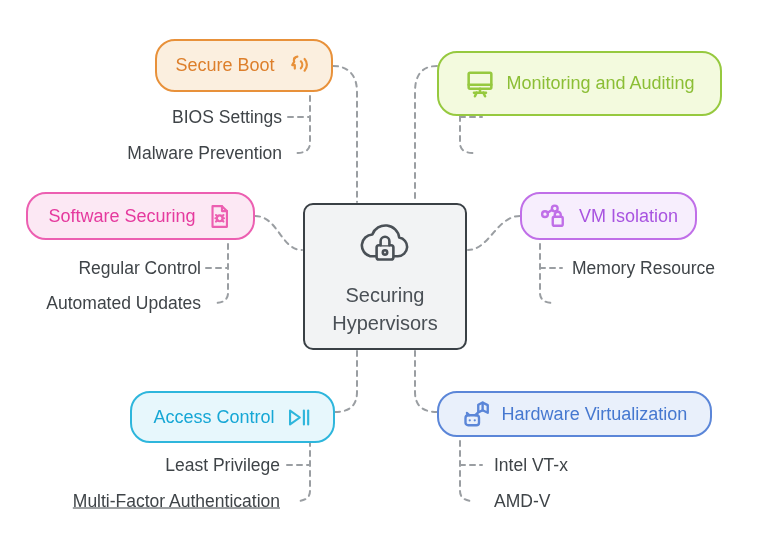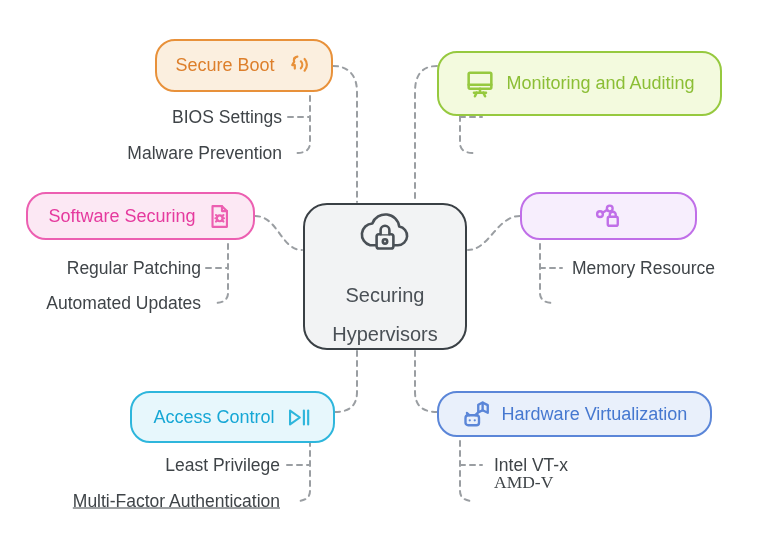--- a/index.html
+++ b/index.html
@@ -16,22 +16,22 @@
     display:flex;align-items:center;justify-content:center;gap:10px;
     border:2px solid var(--c,#888);background:var(--bg,#eee);
     border-radius:20px;font-size:18px;color:var(--tc,#444);
     white-space:nowrap;
   }
   .pill .icon{display:flex;color:var(--c,#888);}
   .icon svg{stroke:currentColor;fill:none;stroke-width:1.9;stroke-linecap:round;stroke-linejoin:round;}
   .center-node{
     position:absolute;left:303px;top:203px;width:164px;height:147px;
     box-sizing:border-box;border:2px solid #3A4045;background:#F2F3F4;
-    border-radius:24px;display:flex;flex-direction:column;
-    align-items:center;justify-content:center;gap:19px;
+    border-radius:10px;display:flex;flex-direction:column;
+    align-items:center;justify-content:center;gap:8px;
   }
   .center-title{font-size:20px;line-height:1.3;color:#4A5056;text-align:center;}
   .center-icon svg{stroke:#4A5056;fill:none;stroke-width:2;stroke-linecap:round;stroke-linejoin:round;}
   .sub{
     position:absolute;transform:translateY(-50%);
     font-size:17.5px;color:#3F4448;white-space:nowrap;
   }
   .sub.r{text-align:left;}
 </style>
 </head>
@@ -121,20 +121,21 @@
   <div class="pill" style="left: 520px; top: 192px; width: 177px; height: 48px; --c: #C06FE8; --bg: #F7EEFD; --tc: #A854E0;">
     <span class="icon">
       <svg width="30" height="30" viewBox="0 0 24 24">
         <circle cx="4.8" cy="10.5" r="2.3"></circle>
         <path d="M6.9 9.4 L10.6 7"></path>
         <circle cx="12.6" cy="6" r="2.3"></circle>
         <path d="M12.6 12.6 V11 A2.4 2.4 0 0 1 17.4 11 V12.6"></path>
         <rect x="11" y="12.6" width="8" height="7.2" rx="1.3"></rect>
       </svg>
     </span>
+    <span>VM Isolation</span>
   </div>
 
   <div class="pill" style="left: 130px; top: 391px; width: 205px; height: 52px; --c: #2EB6DC; --bg: #E7F7FC; --tc: #16A7D5;">
     <span>Access Control</span>
     <span class="icon">
       <svg width="27" height="27" viewBox="0 0 24 24">
         <path d="M4.5 5.8 L13.2 12 L4.5 18.2 Z"></path>
         <path d="M16.8 5.8 V18.2"></path>
         <path d="M20.6 5.8 V18.2"></path>
       </svg>
@@ -151,22 +152,22 @@
         <path d="M11.8 13 L12.4 11.2 L10.6 12.9"></path>
         <circle cx="6.2" cy="17" r="0.9" fill="currentColor" stroke="none"></circle>
         <circle cx="10.2" cy="17" r="0.9" fill="currentColor" stroke="none"></circle>
       </svg>
     </span>
     <span>Hardware Virtualization</span>
   </div>
 
   <div class="sub r" style="right:486px;top:117px;">BIOS Settings</div>
   <div class="sub r" style="right:486px;top:153px;">Malware Prevention</div>
-  <div class="sub r" style="right:567px;top:268px;">Regular Patching</div>
+  <div class="sub r" style="right:567px;top:268px;">Regular Control</div>
   <div class="sub r" style="right:567px;top:303px;">Automated Updates</div>
   <div class="sub r" style="right:488px;top:465px;">Least Privilege</div>
   <div class="sub r" style="right:488px;top:501px;text-decoration:underline;">Multi-Factor Authentication</div>
 
   <div class="sub" style="left:572px;top:268px;">Memory Resource</div>
   <div class="sub" style="left:494px;top:465px;">Intel VT-x</div>
-  <div class="sub" style="left:494px;top:482px;font-family:Liberation Serif, serif;">AMD-V</div>
+  <div class="sub" style="left:494px;top:501px;">AMD-V</div>
 
 </div>
 
 </body></html>

